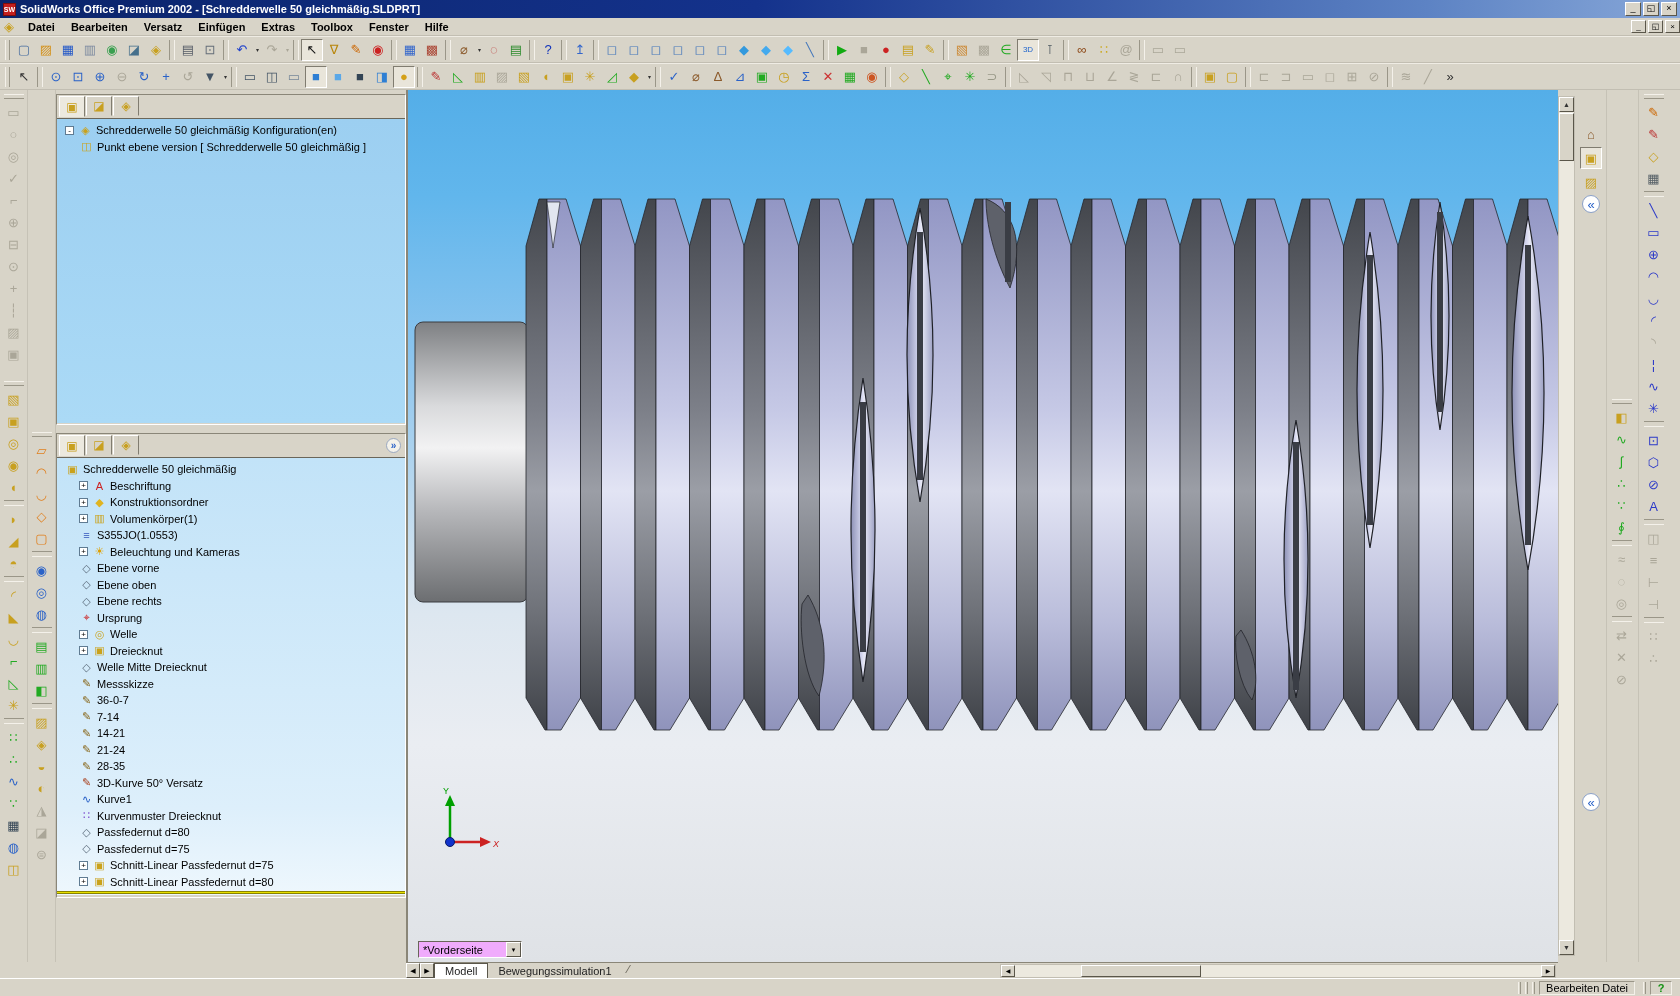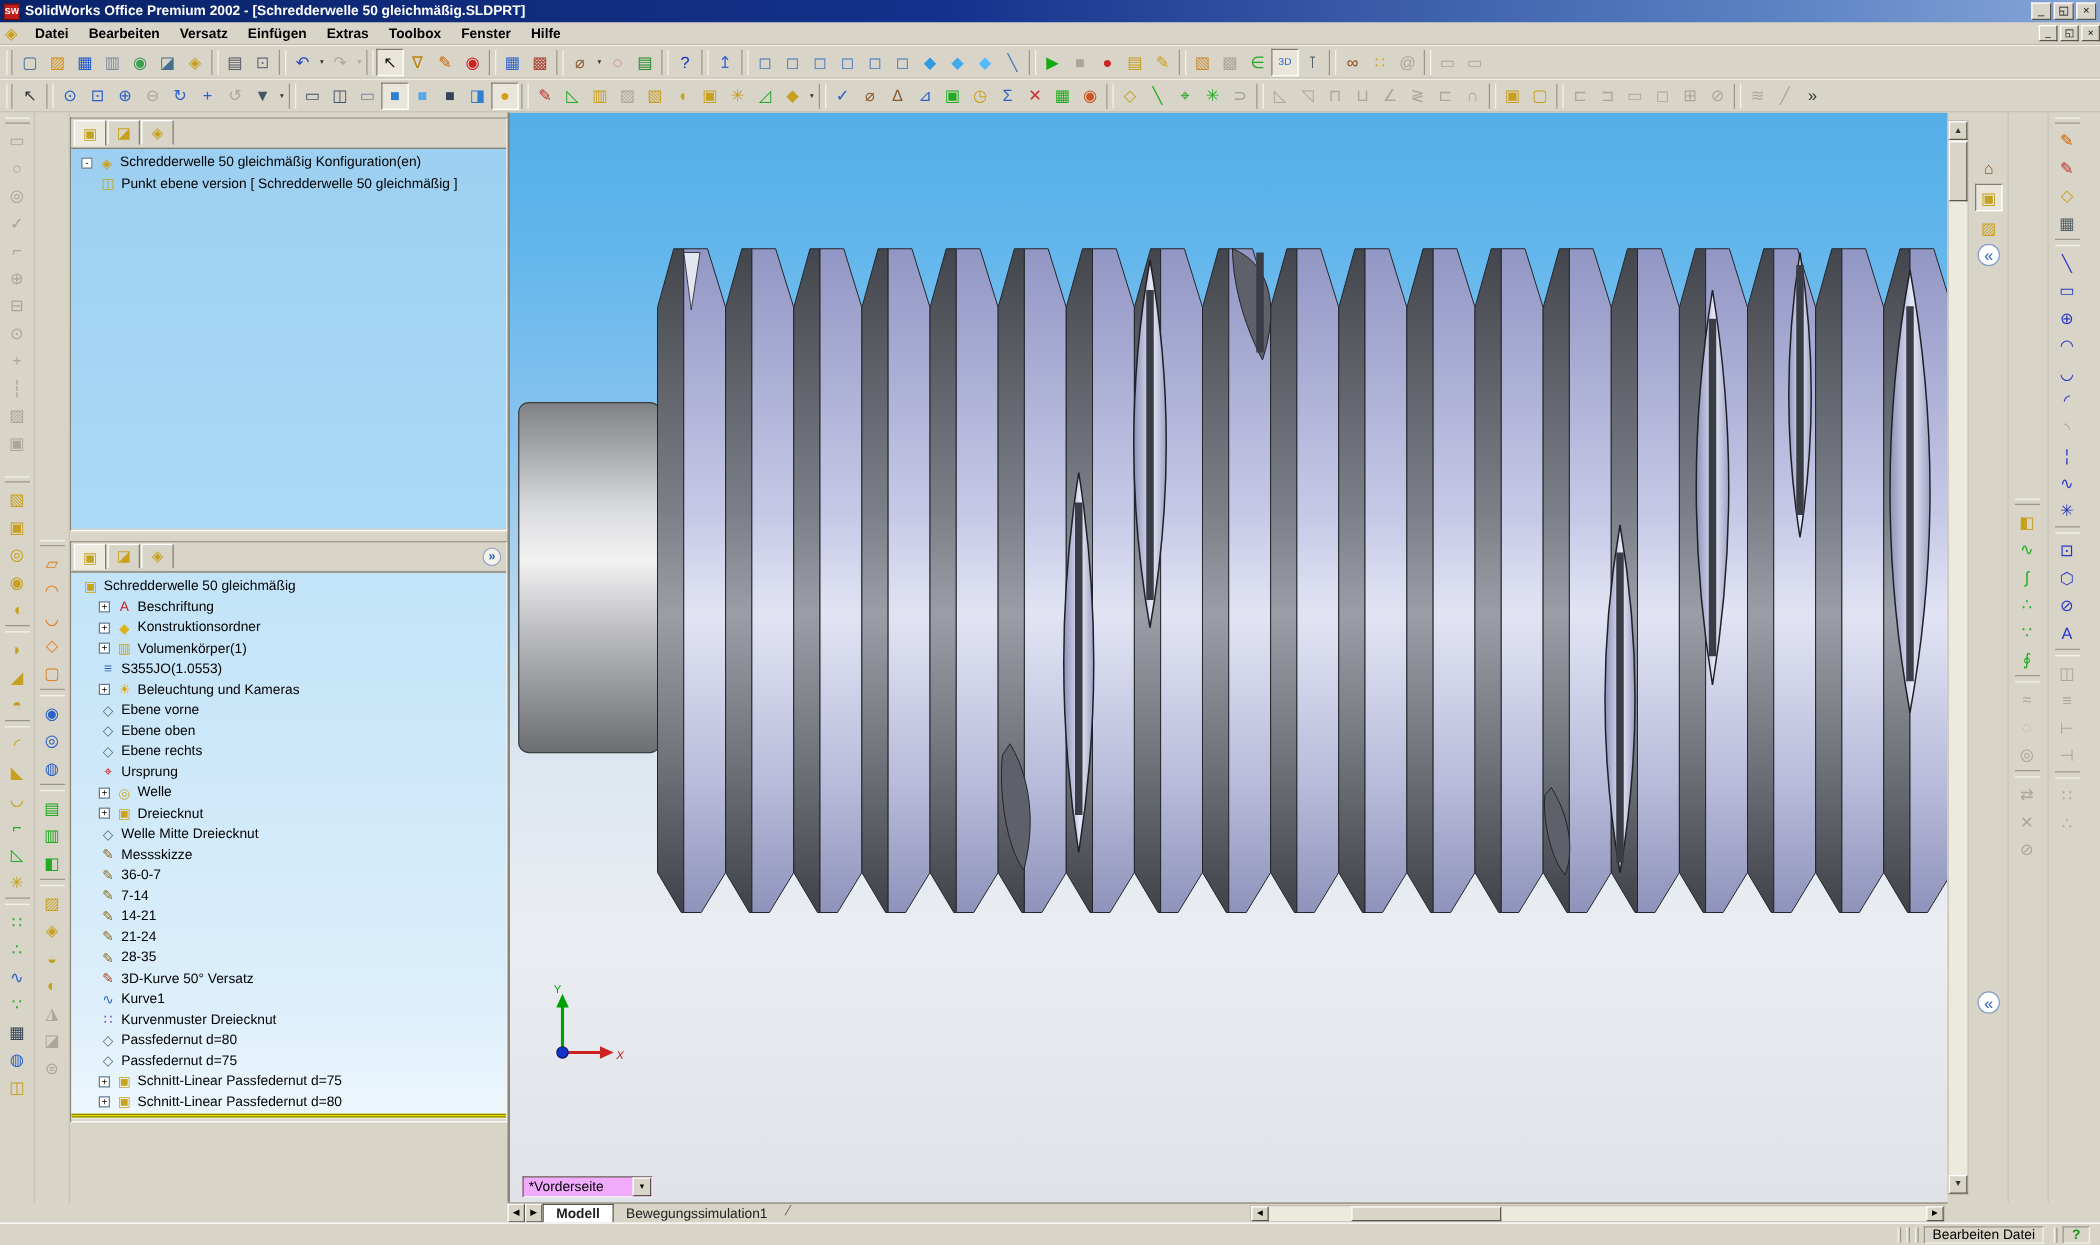--- a/index.html
+++ b/index.html
@@ -84,21 +84,21 @@
     border-color:#fff #5a564a #5a564a #fff;}
   
   .floatcol{position:absolute;left:1578px;top:0;width:26px;height:872px;}
   .floatcol .ticon{margin:1px auto;}
   
   .tabbar{position:absolute;left:406px;top:962px;width:1152px;height:16px;background:#d8d4c8;
     border-top:1px solid #8a8678;display:flex;align-items:stretch;font-size:11px;}
   .tnav{width:14px;background:#d8d4c8;border:1px solid;border-color:#fff #5a564a #5a564a #fff;
     font-size:7px;text-align:center;line-height:13px;}
   .mtab{padding:1px 10px;display:flex;align-items:center;position:relative;color:#222;}
-  .mtab.active{background:#fff;border:1px solid #5a564a;border-bottom:none;font-weight:bold;}
+  .mtab.active{background:#fff;border:1px solid #5a564a;border-bottom:none;font-weight:normal;}
   .slash{color:#6a665a;padding:0 4px;transform:skewX(-18deg);}
   .hscroll{position:absolute;left:594px;top:1px;width:556px;height:14px;background:#ece9df;border:1px solid #c2beb2;}
   .hbtn{position:absolute;top:0;width:14px;height:12px;background:#d8d4c8;border:1px solid;
     border-color:#fff #5a564a #5a564a #fff;font-size:6px;text-align:center;line-height:11px;}
   .hthumb{position:absolute;left:80px;top:0;width:120px;height:12px;background:#d8d4c8;border:1px solid;
     border-color:#fff #5a564a #5a564a #fff;}
   
   .statusbar{position:absolute;left:0;top:978px;width:1680px;height:18px;background:#d8d4c8;
     border-top:1px solid #fff;display:flex;align-items:center;}
   .sgrip{width:3px;height:12px;border-left:1px solid #f4f1ea;border-right:1px solid #9a9688;margin-left:4px;}

